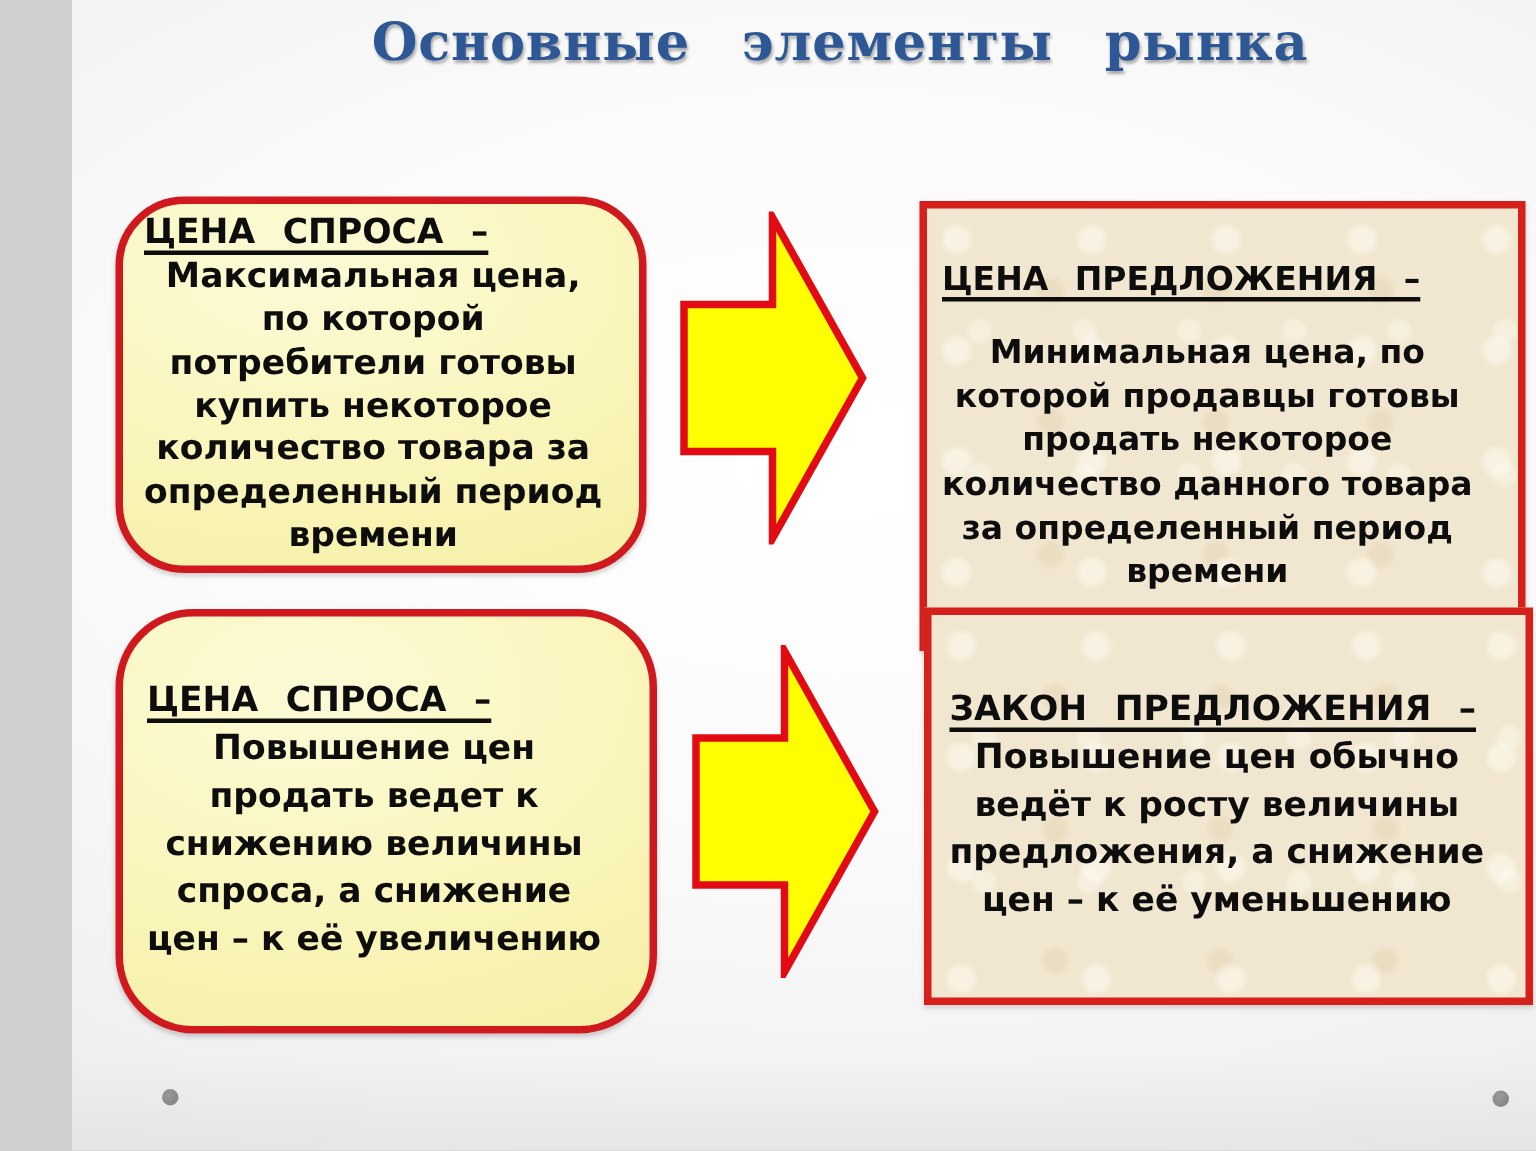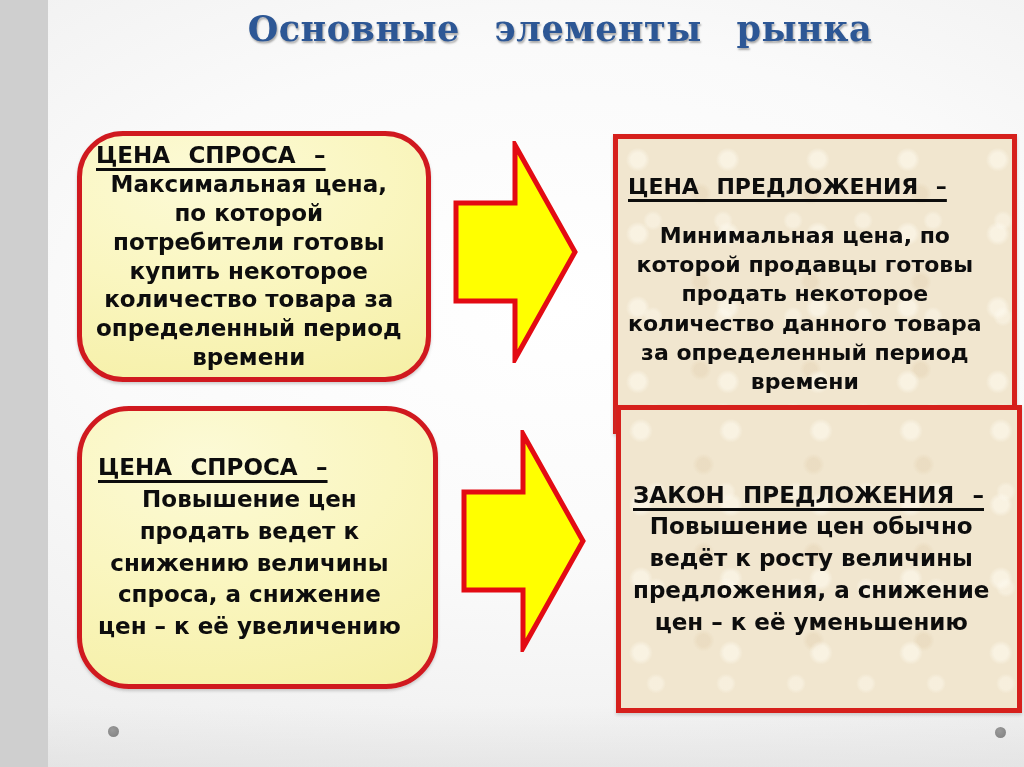--- a/index.html
+++ b/index.html
@@ -94,21 +94,21 @@
   #box-demand-law {
     left: 29px; top: 406px;
     width: 361px; height: 283px;
     border-radius: 52px;
     font-size: 23px;
     line-height: 1.38;
     padding: 10px 16px;
   }
   #box-supply-law {
     left: 568px; top: 405px;
-    width: 406px; height: 308px;
+    width: 406px; height: 265px;
     font-size: 23px;
     line-height: 1.38;
     padding: 17px 12px;
   }
 
   
   .arrow {
     position: absolute;
     width: 126px;
     height: 222px;

